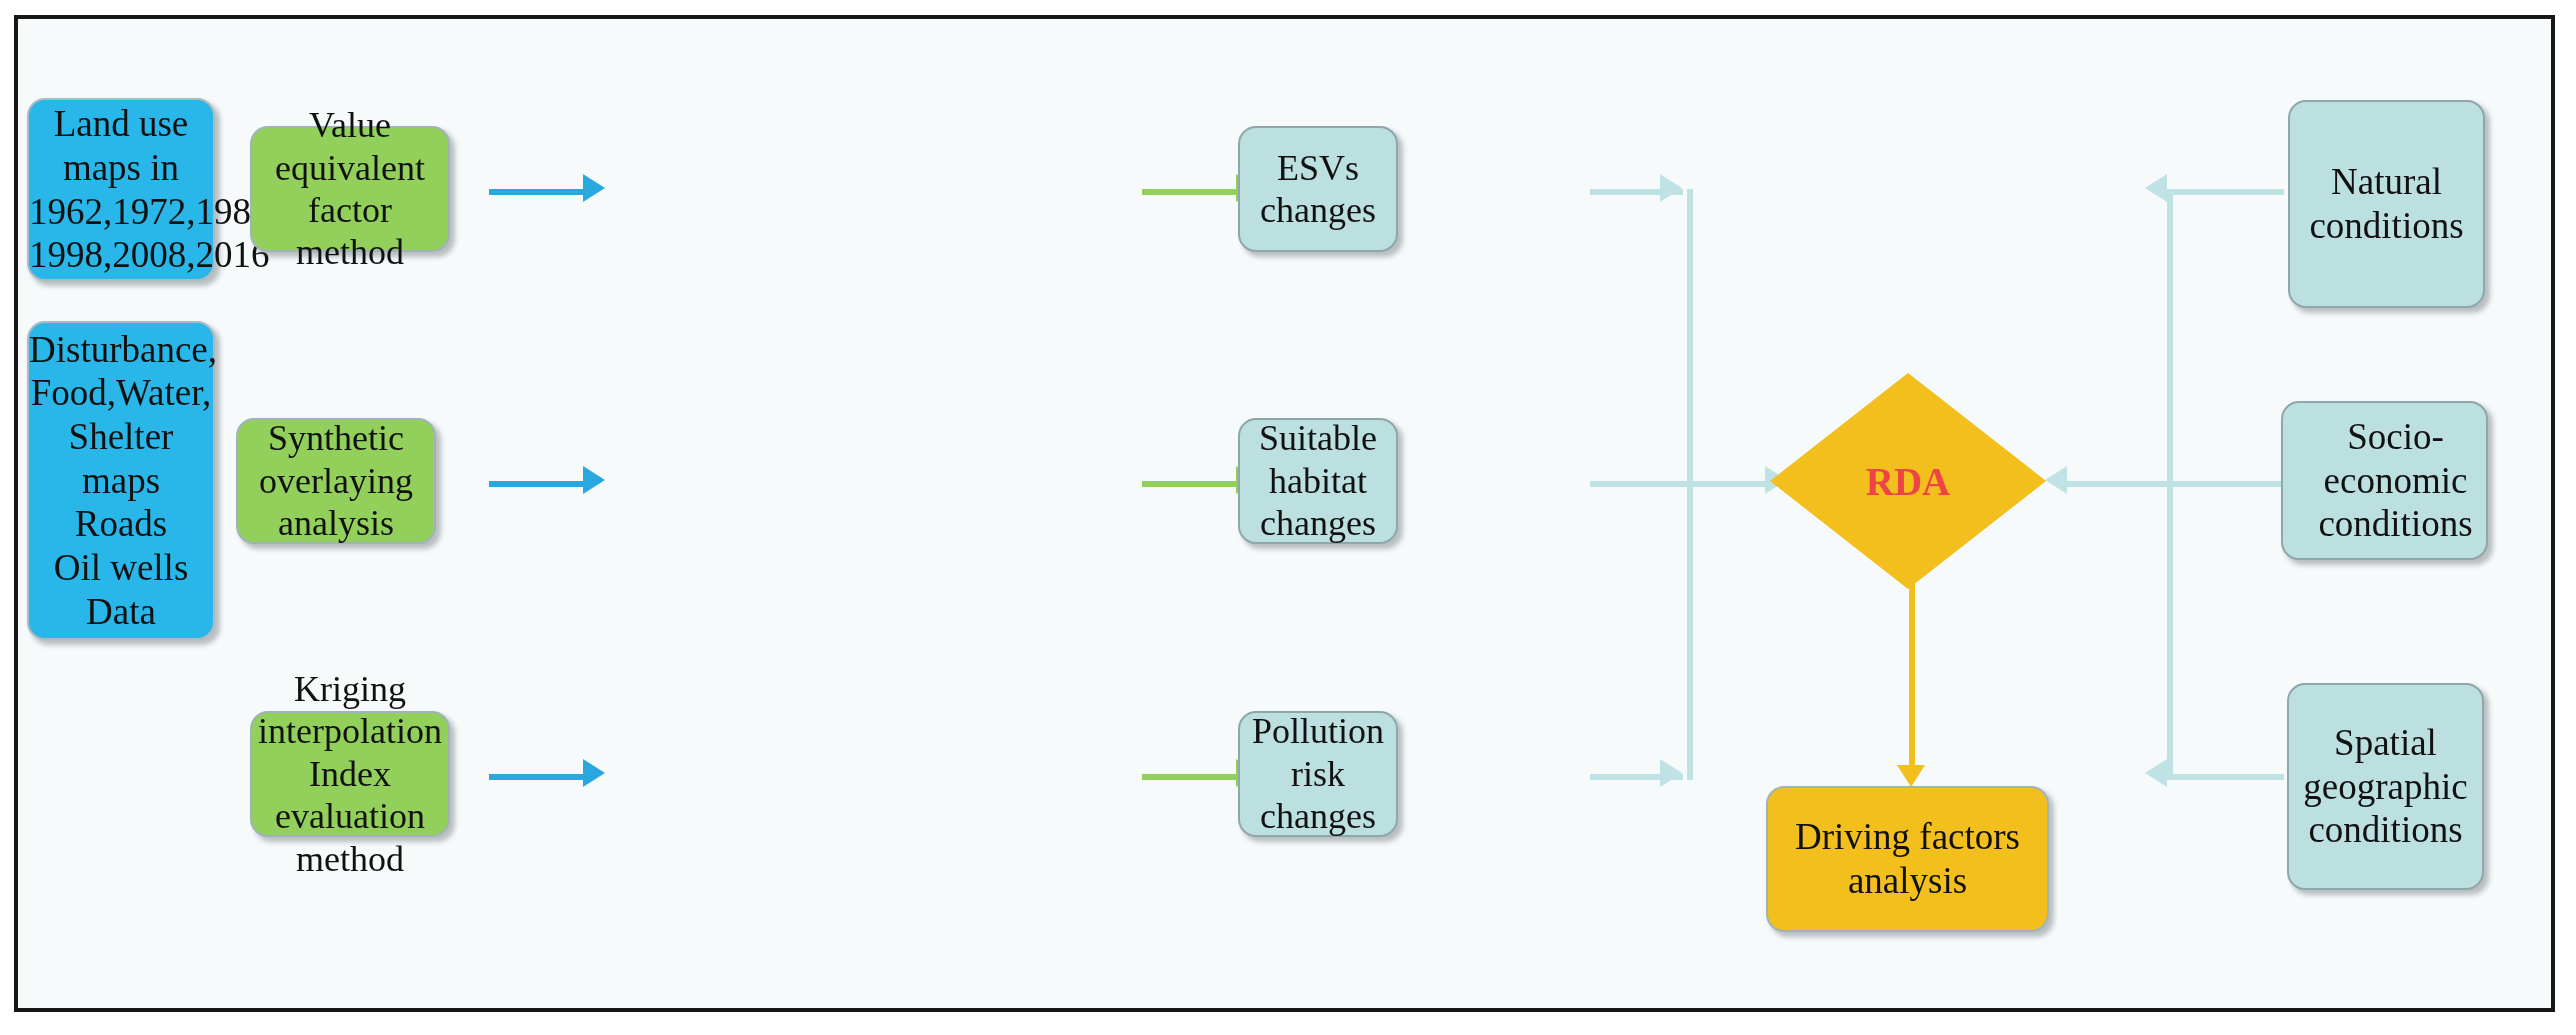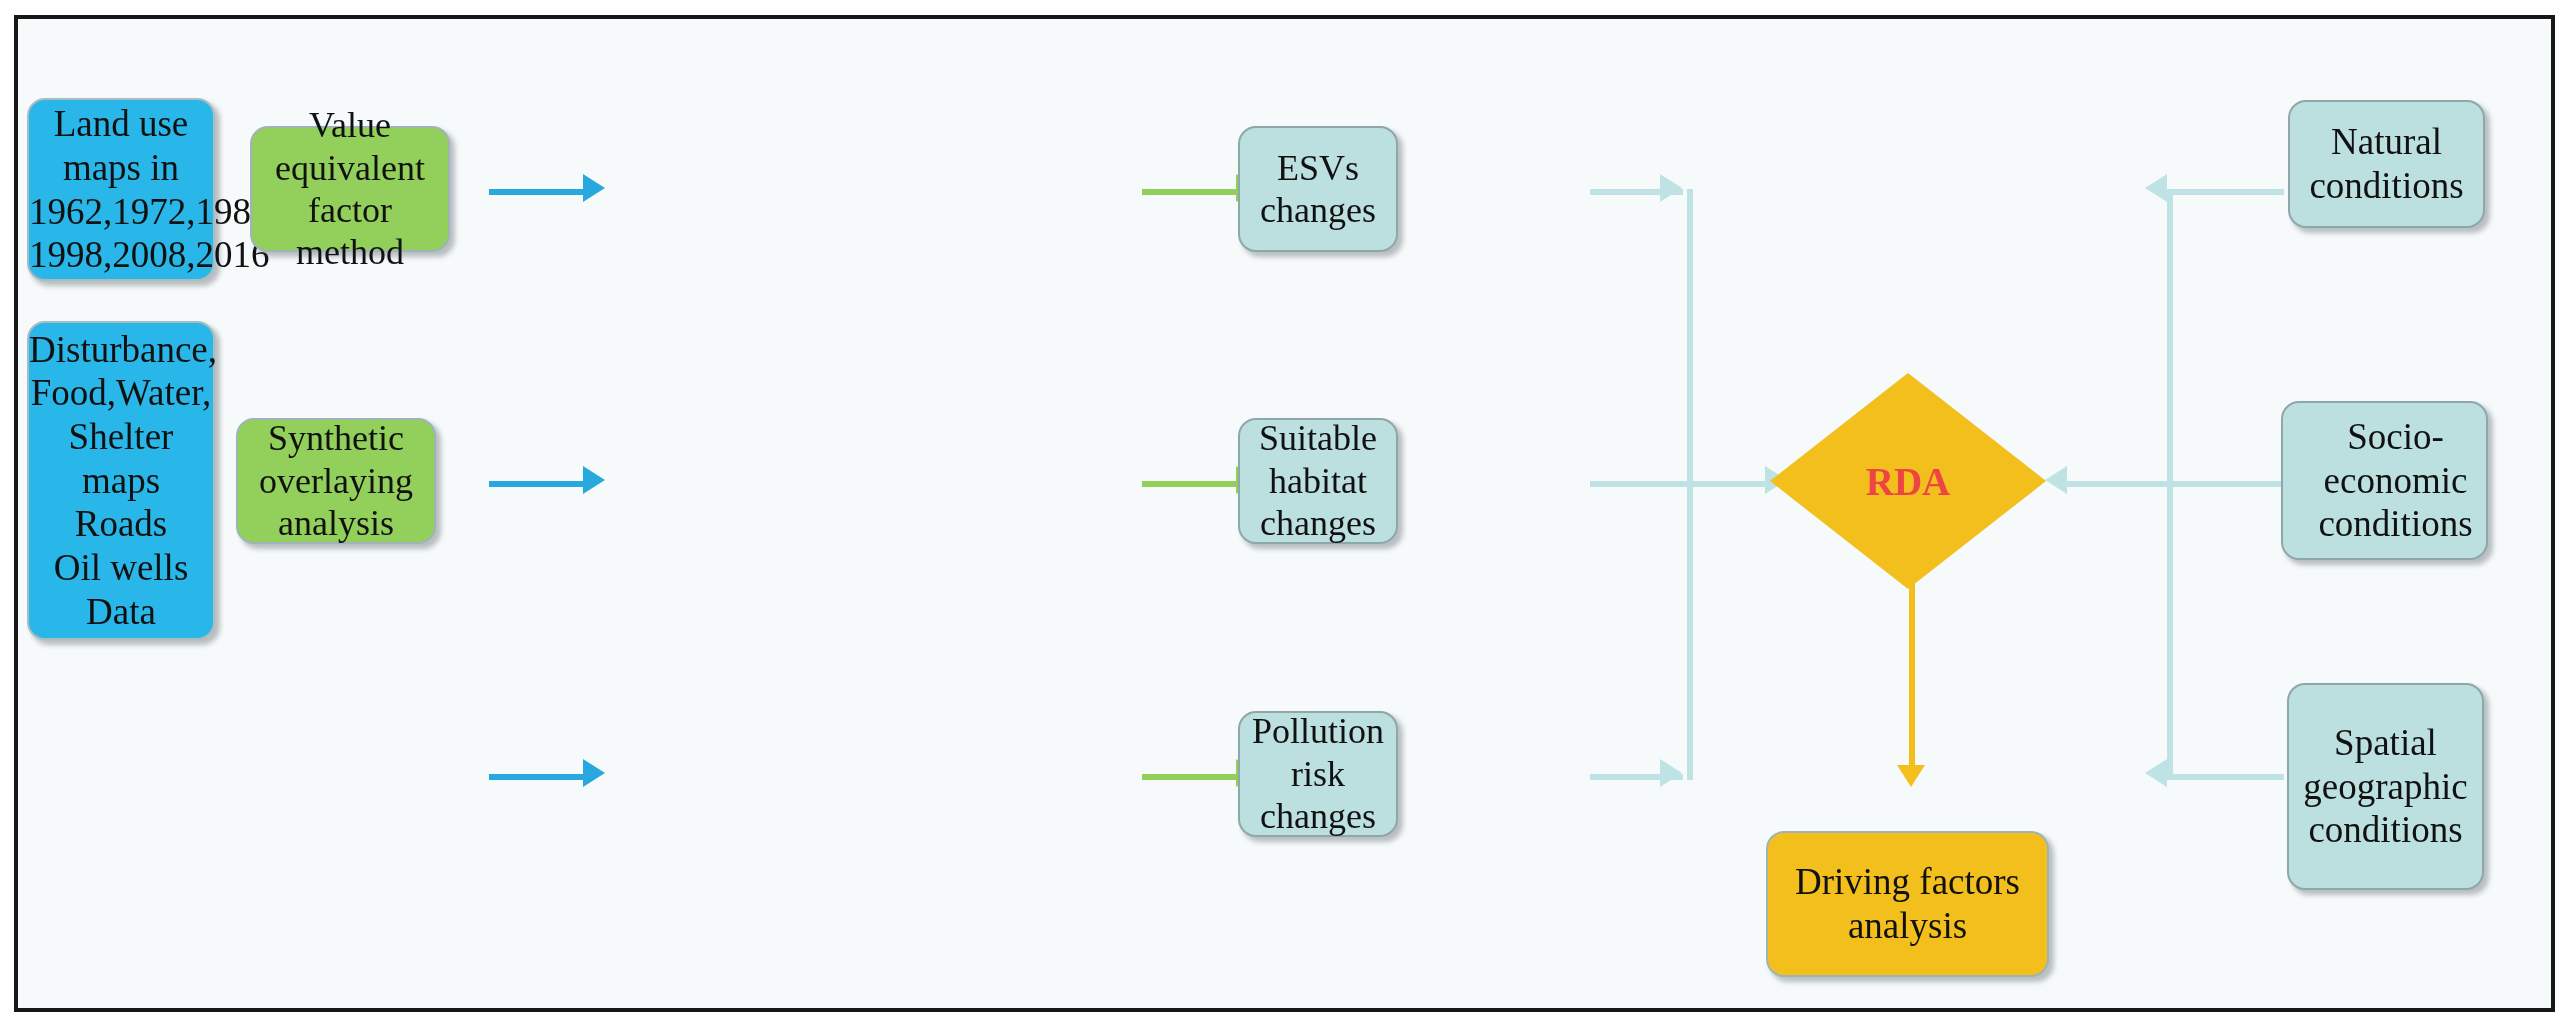--- a/index.html
+++ b/index.html
@@ -162,46 +162,50 @@
     <div class="node green" style="left:232px; top:107px; width:200px; height:126px; font-size:36px;">
       <span class="lbl">Value equivalent factor
 method</span>
     </div>
 
     <div class="node green" style="left:218px; top:399px; width:200px; height:126px; font-size:36px;">
       <span class="lbl">Synthetic overlaying
 analysis</span>
     </div>
 
+    <div class="node green" style="left:232px; top:692px; width:200px; height:126px; font-size:36px;">
+      <span class="lbl">Kriging interpolation
+Index evaluation method</span>
+    </div>
 
     <div class="node teal" style="left:1220px; top:107px; width:160px; height:126px; font-size:36px;">
       <span class="lbl">ESVs changes</span>
     </div>
 
     <div class="node teal" style="left:1220px; top:399px; width:160px; height:126px; font-size:36px;">
       <span class="lbl">Suitable habitat
 changes</span>
     </div>
 
     <div class="node teal" style="left:1220px; top:692px; width:160px; height:126px; font-size:36px;">
       <span class="lbl">Pollution risk
 changes</span>
     </div>
 
     <div class="diamond-wrap" style="left:1752px; top:354px; width:276px; height:216px;">
       <div class="diamond-shape"></div>
       <span class="lbl" style="font-size:39px;">RDA</span>
     </div>
 
-    <div class="node gold" style="left:1748px; top:767px; width:283px; height:146px; font-size:37px;margin-top:45px;">
+    <div class="node gold" style="left:1748px; top:767px; width:283px; height:146px; font-size:37px;">
       <span class="lbl">Driving factors
 analysis</span>
     </div>
 
-    <div class="node teal" style="left:2270px; top:81px; width:197px; height:128px; font-size:37px;justify-content:flex-end;">
+    <div class="node teal" style="left:2270px; top:81px; width:197px; height:208px; font-size:37px;justify-content:flex-end;">
       <span class="lbl">Natural
 conditions</span>
     </div>
 
     <div class="node teal" style="left:2263px; top:382px; width:207px; height:159px; font-size:37px;padding-left:22px;">
       <span class="lbl">Socio-economic
 conditions</span>
     </div>
 
     <div class="node teal" style="left:2269px; top:664px; width:197px; height:207px; font-size:37px;">

